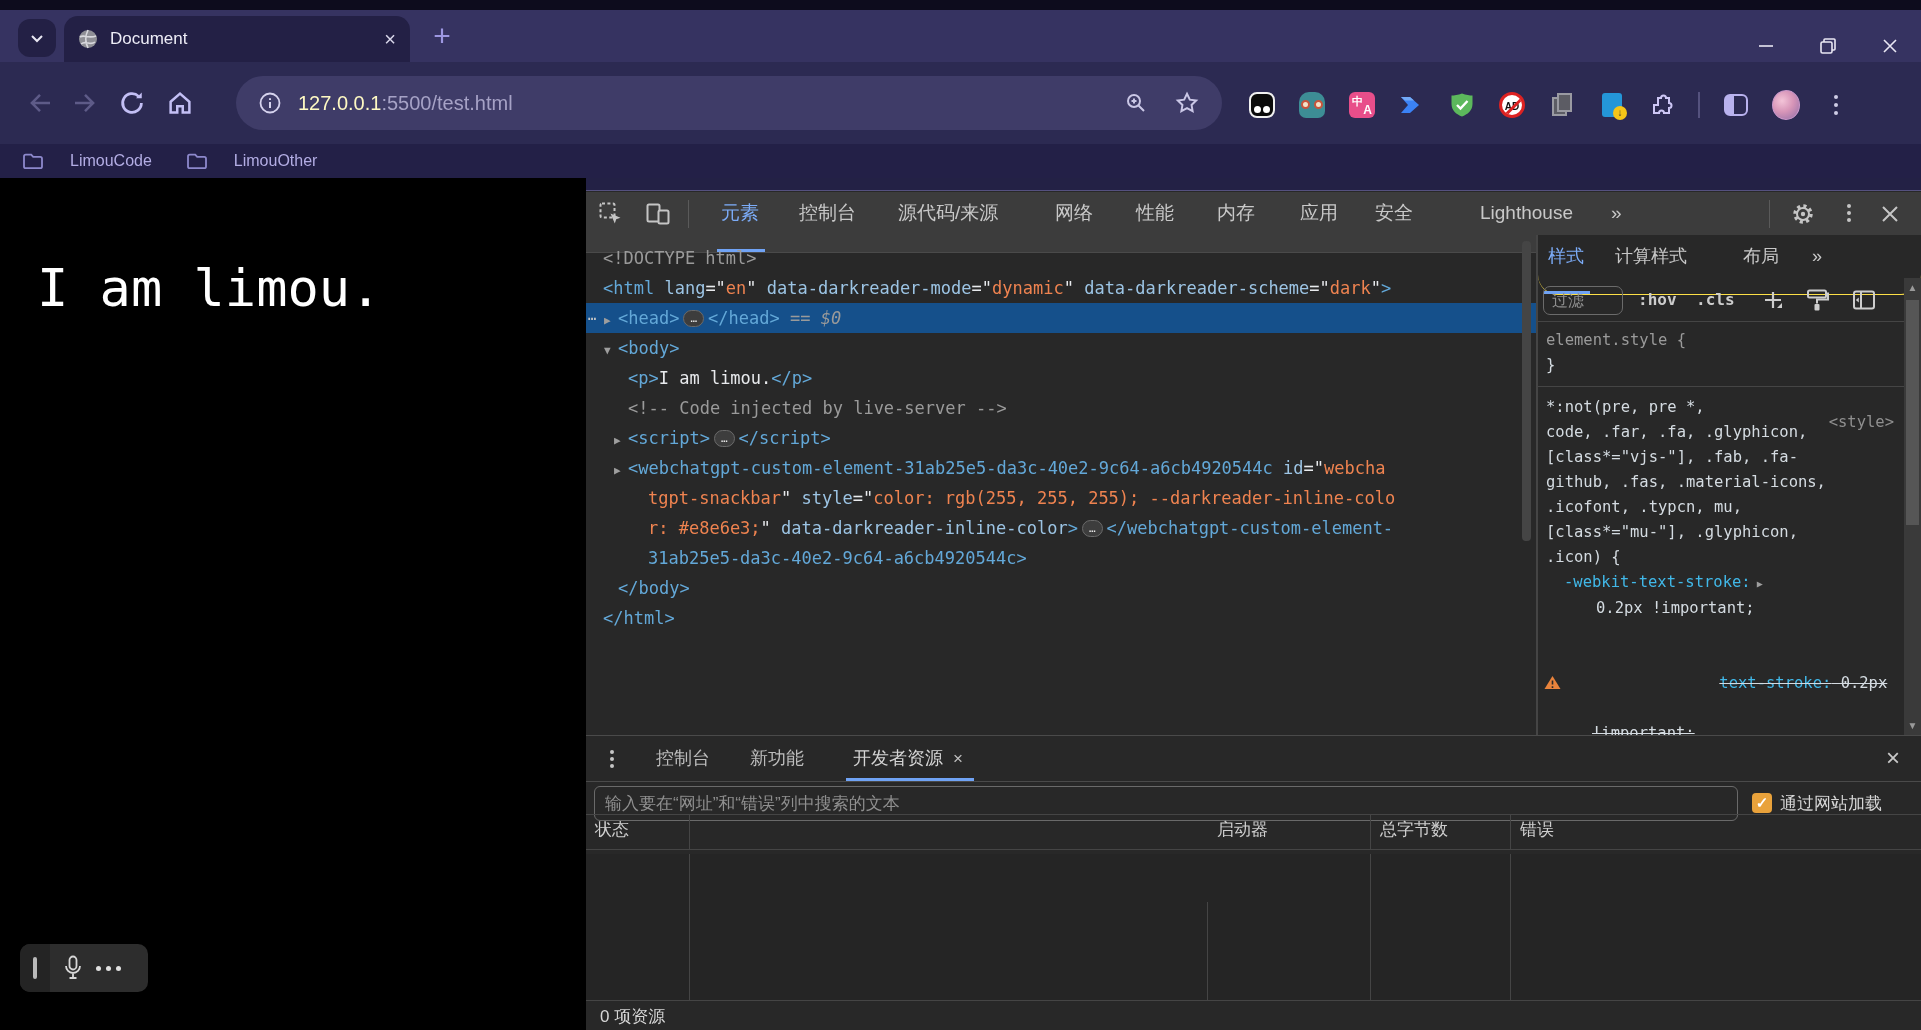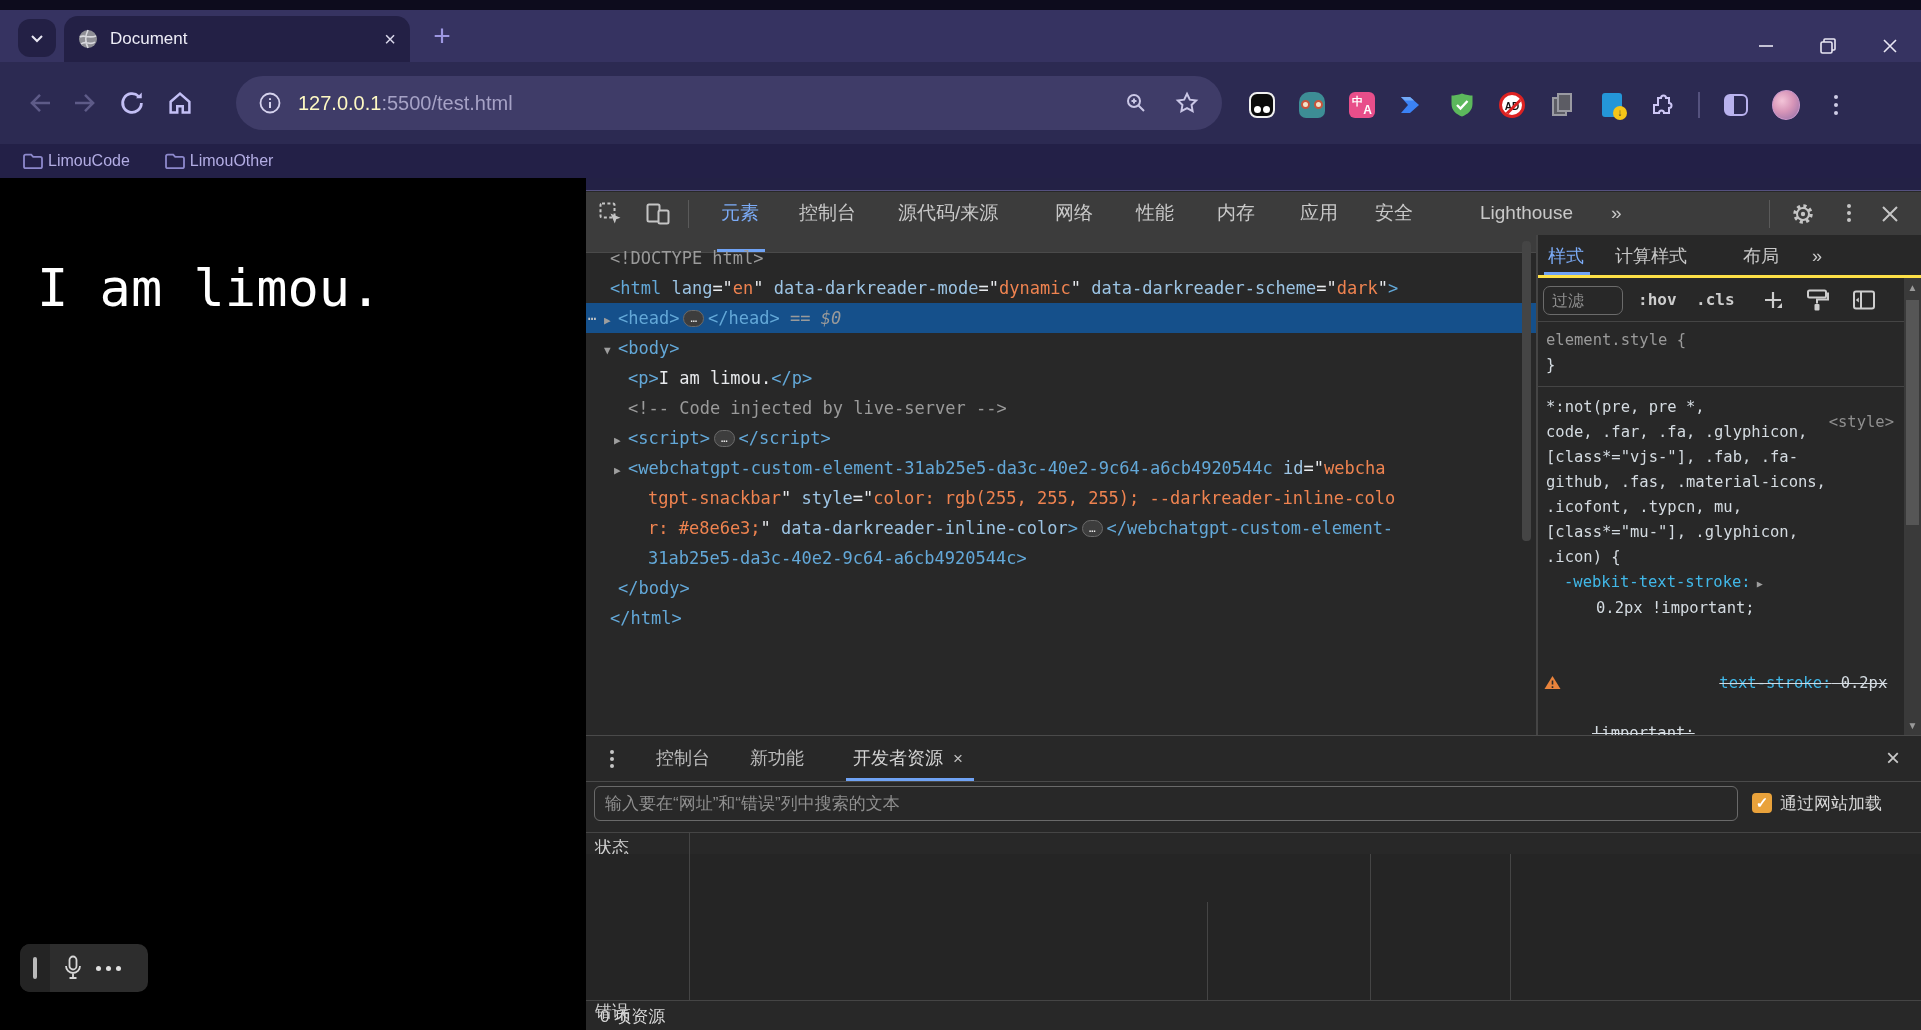--- a/index.html
+++ b/index.html
@@ -46,21 +46,21 @@
   .ext-docdl { width:20px; height:24px; background:#2496d8; border-radius:3px; position:relative; }
   .ext-docdl .dl { position:absolute; right:-5px; bottom:-3px; width:14px; height:14px; background:#f5c518; border-radius:50%; color:#333; font-size:10px; line-height:14px; text-align:center; font-weight:bold; }
   .ext-sep { width:2px; height:26px; background:#55527e; }
   .ext-sidebar { width:24px; height:22px; border:2px solid #b9b2ee; border-radius:6px; position:relative; }
   .ext-sidebar:before { content:""; position:absolute; left:0; top:0; bottom:0; width:8px; background:#b9b2ee; }
   .ext-avatar { width:30px; height:30px; border-radius:50%; background:radial-gradient(circle at 35% 35%, #f3c4d8 0%, #d795b8 45%, #8f6ea8 100%); border:1px solid #c9c,; }
   .kebab-dots { display:flex; flex-direction:column; gap:4px; align-items:center; }
   .kebab-dots i { width:4px; height:4px; border-radius:50%; background:#cfcde6; }
 
   .bookmarks { position:absolute; left:0; top:144px; width:100%; height:34px; background:#232047; display:flex; align-items:center; padding-left:22px; gap:34px; }
-  .bm-item { display:flex; align-items:center; gap:4px; }
+  .bm-item { display:flex; align-items:center; gap:26px; }
   .bm-label { color:#b3ade4; font-size:16px; }
 
   
   .content { position:absolute; left:0; top:178px; width:1921px; height:852px; }
   .page { position:absolute; left:0; top:0; width:586px; height:852px; background:#000; }
   .page-text { position:absolute; left:37px; top:80px; font-family:"DejaVu Sans Mono",monospace; font-size:52px; color:#fff; white-space:pre; }
   .voice-widget { position:absolute; left:20px; top:766px; width:128px; height:48px; background:#2d2d2d; border-radius:10px; display:flex; align-items:center; overflow:hidden; }
   .vw-left { width:30px; height:48px; background:#242424; display:flex; align-items:center; justify-content:center; }
   .vw-bar { width:4px; height:22px; background:#b9b9b9; border-radius:2px; }
   .vw-mic { margin-left:13px; }
@@ -76,39 +76,39 @@
   .dt-tab { position:absolute; top:0; height:42px; line-height:42px; font-size:19px; color:#c8c8c8; white-space:nowrap; }
   .dt-tab.sel { color:#7cacf8; }
   .dt-underline { position:absolute; bottom:0; height:3px; background:#70a3f5; }
 
   .dt-main { position:absolute; left:0; top:57px; width:100%; height:500px; }
   .v-divider { position:absolute; left:950px; top:0; width:2px; height:500px; background:#454545; }
   .dom-scroll-thumb { position:absolute; left:936px; top:6px; width:9px; height:300px; background:#454545; border-radius:4px; }
 
   .dom-panel { position:absolute; left:0; top:0; width:950px; height:457px; overflow:hidden; padding-top:8px; }
   .dom-line { position:relative; height:30px; line-height:30px; font-family:"DejaVu Sans Mono",monospace; font-size:17px; white-space:pre; }
-  .dom-line.l0 { padding-left:24px; }
+  .dom-line.l0 { padding-left:17px; }
   .dom-line.l1 { padding-left:32px; }
   .dom-line.l2 { padding-left:42px; }
   .dom-line.cont { padding-left:62px; }
   .dom-line.sel { background:#15508b; }
   .dom-line .arrow { display:inline-block; width:14px; margin-left:-14px; font-size:11px; color:#9e9e9e; }
   .dom-line .gutter { position:absolute; left:2px; top:0; color:#c9c9c9; font-size:14px; }
   .tk-g { color:#9a9a9a; } .tk-c { color:#9a9a9a; }
   .tk-t { color:#63a8d8; } .tk-a { color:#9cc4e4; }
   .tk-v { color:#ef8350; } .tk-w { color:#e8eaed; }
   .tk-eq { color:#9a9a9a; font-style:italic; }
   .pill { display:inline-block; background:#3d3d3d; border:1px solid #6a6a6a; border-radius:9px; padding:0 6px; font-size:11px; line-height:15px; height:17px; color:#e8e8e8; vertical-align:2px; margin:0 4px; }
 
   .crumbbar { position:absolute; left:0; top:514px; width:950px; height:38px; border-top:1px solid #4a4a4a; display:flex; align-items:stretch; background:#282828; }
   .crumb { padding:0 13px; line-height:37px; font-size:18px; color:#9fb8d0; }
   .crumb.sel { background:#16537e; color:#c6e0f7; }
 
   .styles-panel { position:absolute; left:952px; top:0; width:383px; height:500px; background:#282828; overflow:hidden; }
-  .st-tabs { position:absolute; left:0; top:0; width:100%; height:43px; border-bottom:3px solid #fde047; }
+  .st-tabs { position:absolute; left:0; top:0; width:100%; height:60px; border-bottom:1px solid #fde047;border-radius:20px; }
   .st-tab { position:absolute; top:0; height:42px; line-height:42px; font-size:18px; color:#c8c8c8; white-space:nowrap; }
   .st-tab.sel { color:#7cacf8; }
   .st-filterrow { position:absolute; left:0; top:43px; width:100%; height:44px; border-bottom:1px solid #454545; }
   .filter-box { position:absolute; left:5px; top:8px; width:80px; height:29px; background:transparent; border:1px solid #6b6b6b; border-radius:7px; color:#bbb; font-size:16px; padding:0 8px; outline:none; }
   .filter-box::placeholder { color:#8f8f8f; }
   .st-mono-btn { position:absolute; top:9px; font-family:"DejaVu Sans Mono",monospace; font-weight:bold; font-size:16px; color:#cdcdcd; line-height:26px; }
   .st-icon { position:absolute; top:9px; width:26px; height:26px; }
   .st-content { position:absolute; left:0; top:87px; width:366px; font-family:"DejaVu Sans Mono",monospace; font-size:15.5px; color:#d4dbe1; }
   .st-line { line-height:25px; white-space:pre; padding-left:8px; }
   .st-gray { color:#9a9a9a; }
@@ -130,21 +130,21 @@
   .drawer-tab { position:absolute; top:0; height:45px; line-height:45px; font-size:18px; color:#bdbdbd; white-space:nowrap; }
   .drawer-tab.sel { color:#d6d6d6; }
   .drawer-tab .tclose { margin-left:10px; color:#c0c0c0; font-size:17px; }
   .drawer-underline { position:absolute; left:260px; bottom:0; width:128px; height:3px; background:#70a3f5; }
   .drawer-close { position:absolute; right:14px; top:8px; width:28px; height:28px; color:#c8c8c8; font-size:24px; line-height:28px; text-align:center; }
   .drawer-search { position:absolute; left:8px; top:50px; width:1144px; height:35px; background:transparent; border:1px solid #6a6a6a; border-radius:6px; color:#bbb; font-size:17px; padding:0 10px; outline:none; }
   .drawer-search::placeholder { color:#8f8f8f; }
   .chk { position:absolute; left:1166px; top:57px; width:20px; height:20px; background:#e9a23b; border-radius:4px; color:#fff; font-size:15px; line-height:20px; text-align:center; font-weight:bold; }
   .chk-label { position:absolute; left:1194px; top:57px; font-size:17px; color:#d6d6d6; line-height:21px; }
   .res-header, .res-body { position:absolute; left:0; width:100%; display:flex; }
-  .res-header { top:96px; height:30px; border-top:1px solid #454545; border-bottom:1px solid #454545;flex-direction:column; }
+  .res-header { top:78px; height:36px; border-top:1px solid #454545; border-bottom:1px solid #454545; }
   .res-header .col { font-size:17px; color:#cfcfcf; line-height:29px; padding-left:9px; border-right:1px solid #454545; }
   .res-body { top:118px; height:147px; background:#252525; border-bottom:1px solid #454545; }
   .res-body .col { border-right:1px solid #454545; }
   .col.c0 { width:104px; } .col.c1 { width:518px;margin-top:48px; } .col.c2 { width:163px; } .col.c3 { width:140px; } .col.c4 { flex:1; border-right:none; }
   .drawer-footer { position:absolute; left:0; top:266px; width:100%; height:29px; }
   .drawer-footer span { margin-left:14px; font-size:17px; color:#d6d6d6; line-height:29px; }
 
   svg { display:block; }
 </style>
 </head>

